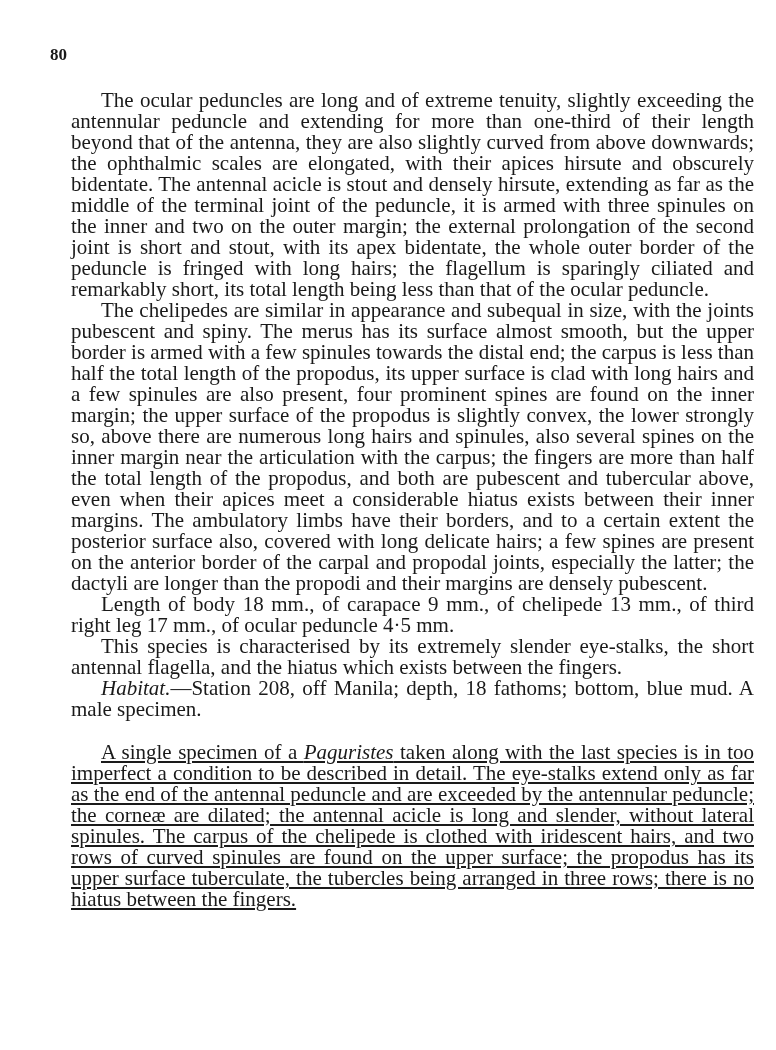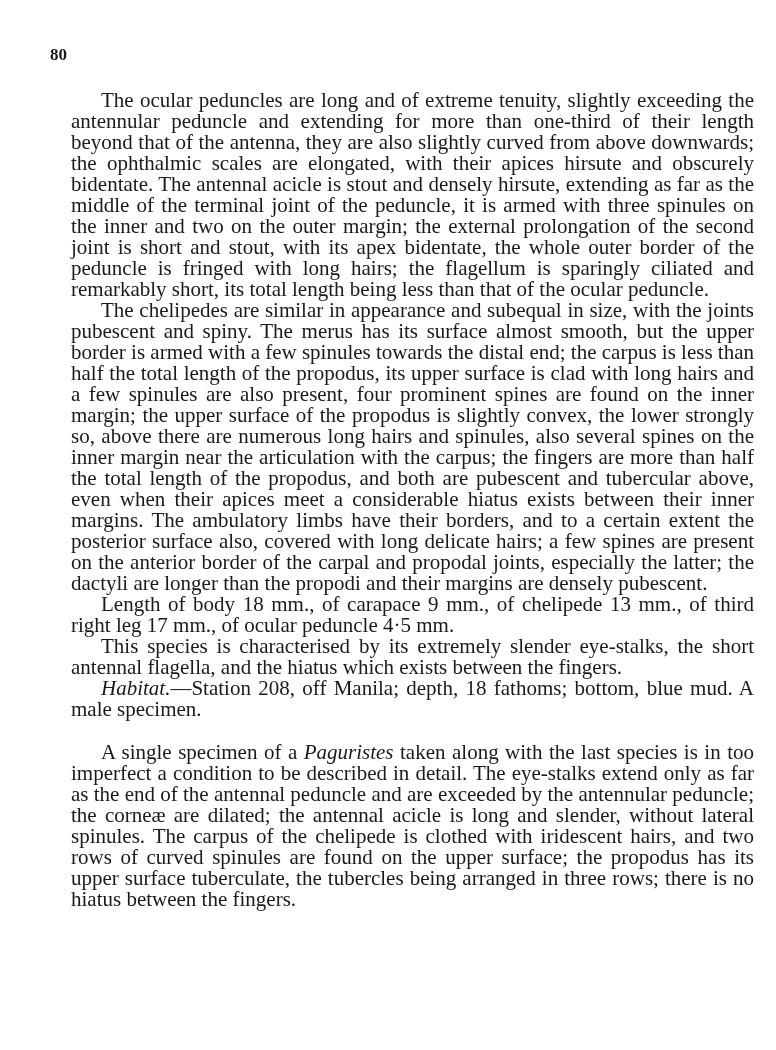--- a/index.html
+++ b/index.html
@@ -6,21 +6,21 @@
   body { width: 776px; height: 1050px; position: relative; overflow: hidden;
          font-family: "Liberation Serif", "DejaVu Serif", serif; color: #1a1a1a; }
   .page { position: absolute; left: 0; top: 0; width: 696px; height: 1050px; }
   .header { position: absolute; top: 45px; left: 50px; right: 48px; height: 22px; }
   .page-number { position: absolute; left: 0; top: 0; font-size: 17px; font-weight: bold; }
   .running-title { position: absolute; left: 0; right: 0; top: 2px; text-align: center;
                    font-size: 13.5px; letter-spacing: 0.6px; padding-left: 20px; }
   .body { position: absolute; left: 51px; width: 683px; top: 90px;
           font-size: 21px; line-height: 21px; text-align: justify; margin-left: 20px; }
   .body p { margin: 0; text-indent: 30px; }
-  .body p.gap-large { margin-top: 22px; }
+  .body p.gap-large { margin-top: 22px; text-decoration: underline; }
   .italic { font-style: italic; }
   .tee { font-family: "Liberation Sans", "DejaVu Sans", sans-serif; }
 </style>
 </head>
 <body>
 
 <div class="page">
   <div class="header">
     <span class="page-number">80</span>
   </div>

